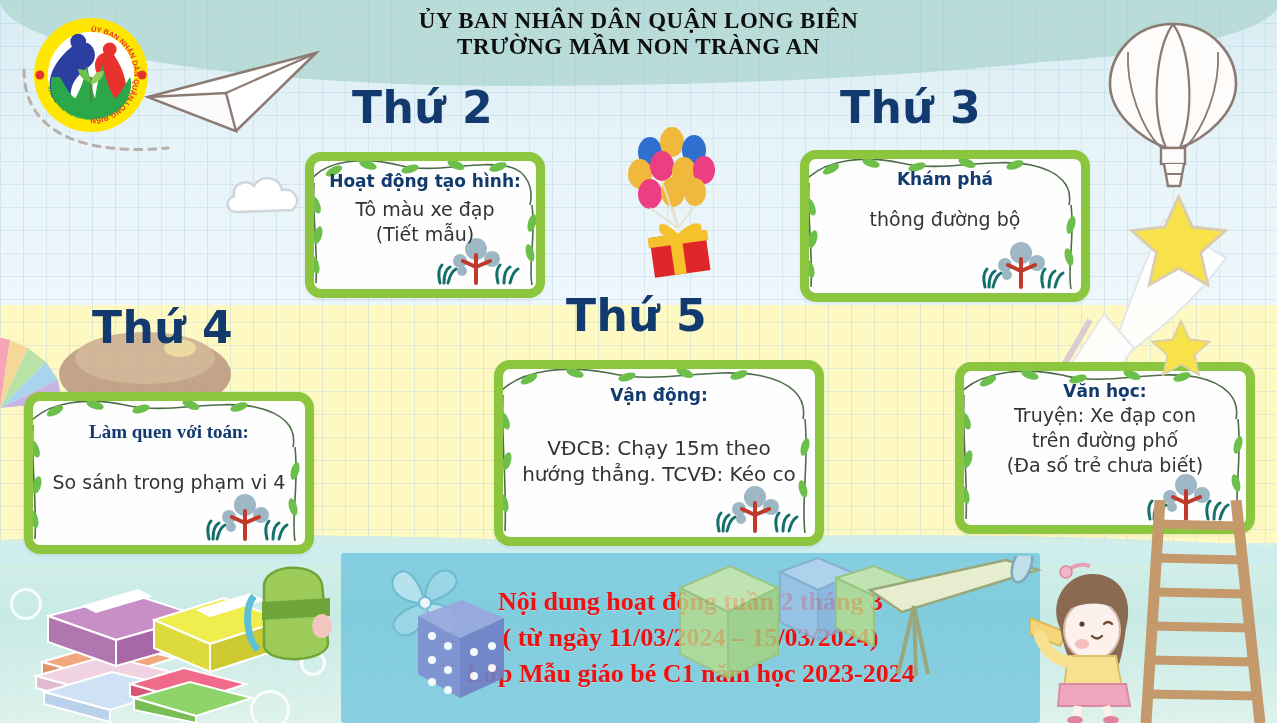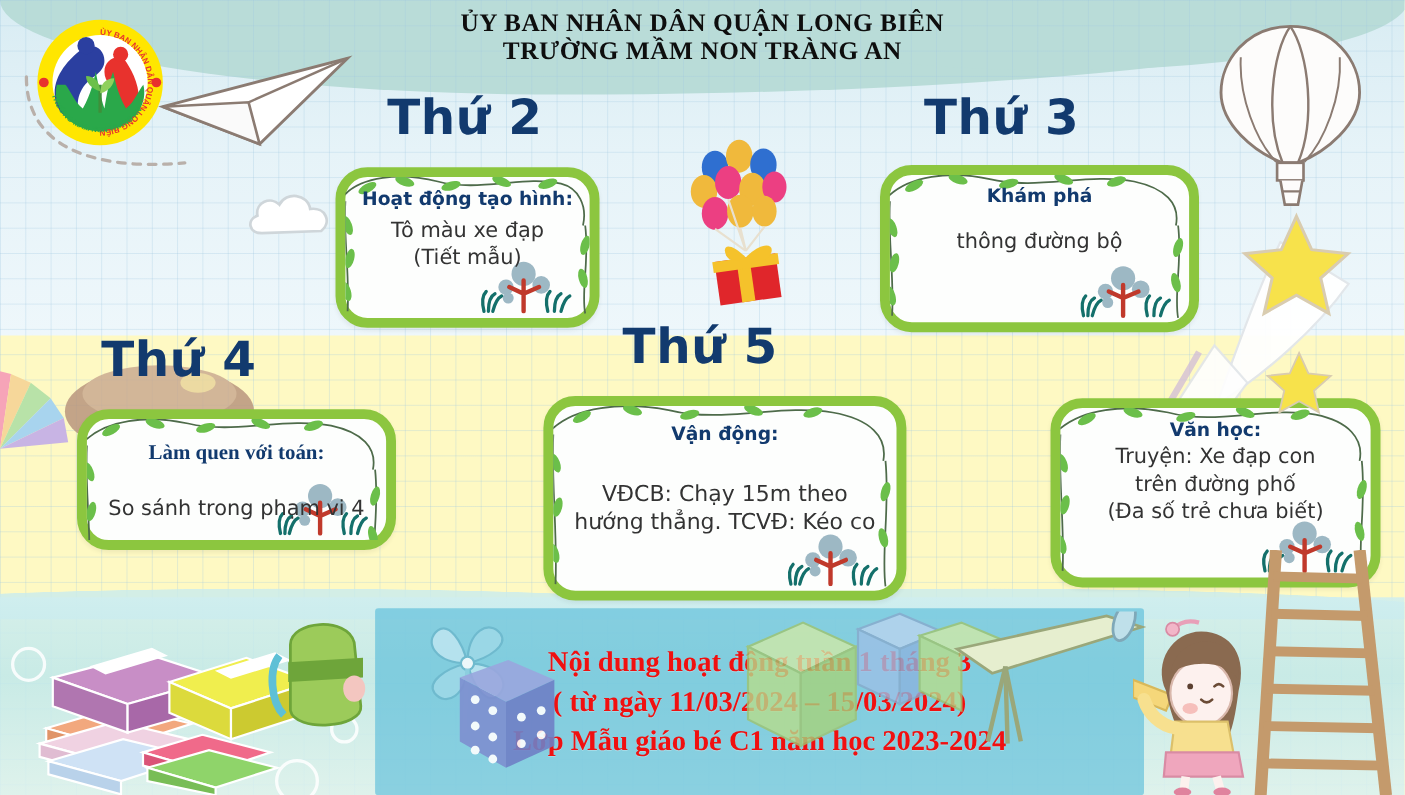--- a/index.html
+++ b/index.html
@@ -63,21 +63,21 @@
     position:absolute;z-index:22;
     font-family:"DejaVu Sans", sans-serif;
     font-weight:bold;font-size:44px;color:#123a6e;
     letter-spacing:.5px;white-space:nowrap;
   }
   
   .card{
     position:absolute;z-index:20;
     background:#fdfefd;
     border:9px solid #8cc63f;
-    border-radius:29px;
+    border-radius:16px;
     box-sizing:border-box;
     box-shadow:0 2px 4px rgba(0,0,0,.06);
   }
   .card-inner{
     position:relative;width:100%;height:100%;overflow:hidden;
     display:flex;flex-direction:column;align-items:center;
     padding-top:10px;box-sizing:border-box;
   }
   .card-head{
     font-family:"DejaVu Sans", sans-serif;
@@ -431,21 +431,21 @@
             <path d="M14 46 C14 38 16 32 20 30"></path>
             <path d="M18 46 C20 38 22 34 26 32"></path>
           <path d="M68 46 C66 38 66 32 70 28"></path>
             <path d="M74 46 C74 38 76 32 80 30"></path>
             <path d="M80 46 C82 38 84 34 88 32"></path>
         </g>
       </svg>
     </div>
   </div>
 
-  <div class="card" style="left:24px;top:372px;width:290px;height:128px;margin-left:46px;">
+  <div class="card" style="left:24px;top:392px;width:290px;height:162px;">
     <div class="card-inner">
       <svg class="vine" style="left:-8px;top:-8px;" width="290" height="152" viewBox="0 0 290 152">
         <path d="M4 30 C24 8 64 4 100 12 C142 22 188 6 230 14 C258 20 272 34 268 54" fill="none" stroke="#4e6b4a" stroke-width="1.6"></path>
         <path d="M8 32 C6 68 12 110 10 146" fill="none" stroke="#4e6b4a" stroke-width="1.6"></path>
         <path d="M270 54 C274 92 266 124 270 148" fill="none" stroke="#4e6b4a" stroke-width="1.6"></path>
         <g fill="#6bbf4a">
           <ellipse cx="30" cy="18" rx="9" ry="4" transform="rotate(-28 30 18)"></ellipse>
           <ellipse cx="70" cy="12" rx="9" ry="4" transform="rotate(18 70 12)"></ellipse>
           <ellipse cx="116" cy="16" rx="9" ry="4" transform="rotate(-15 116 16)"></ellipse>
           <ellipse cx="166" cy="12" rx="9" ry="4" transform="rotate(22 166 12)"></ellipse>
@@ -558,18 +558,18 @@
             <path d="M18 46 C20 38 22 34 26 32"></path>
           <path d="M68 46 C66 38 66 32 70 28"></path>
             <path d="M74 46 C74 38 76 32 80 30"></path>
             <path d="M80 46 C82 38 84 34 88 32"></path>
         </g>
       </svg>
     </div>
   </div>
 
   <div class="banner">
-    <div>Nội dung hoạt động tuần 1 tháng 3</div>
+    <div>Nội dung hoạt động tuần 2 tháng 3</div>
     <div>( từ ngày 11/03/2024 – 15/03/2024)</div>
     <div>Lớp Mẫu giáo bé C1 năm học 2023-2024</div>
   </div>
 
 </div>
 
 </body></html>

